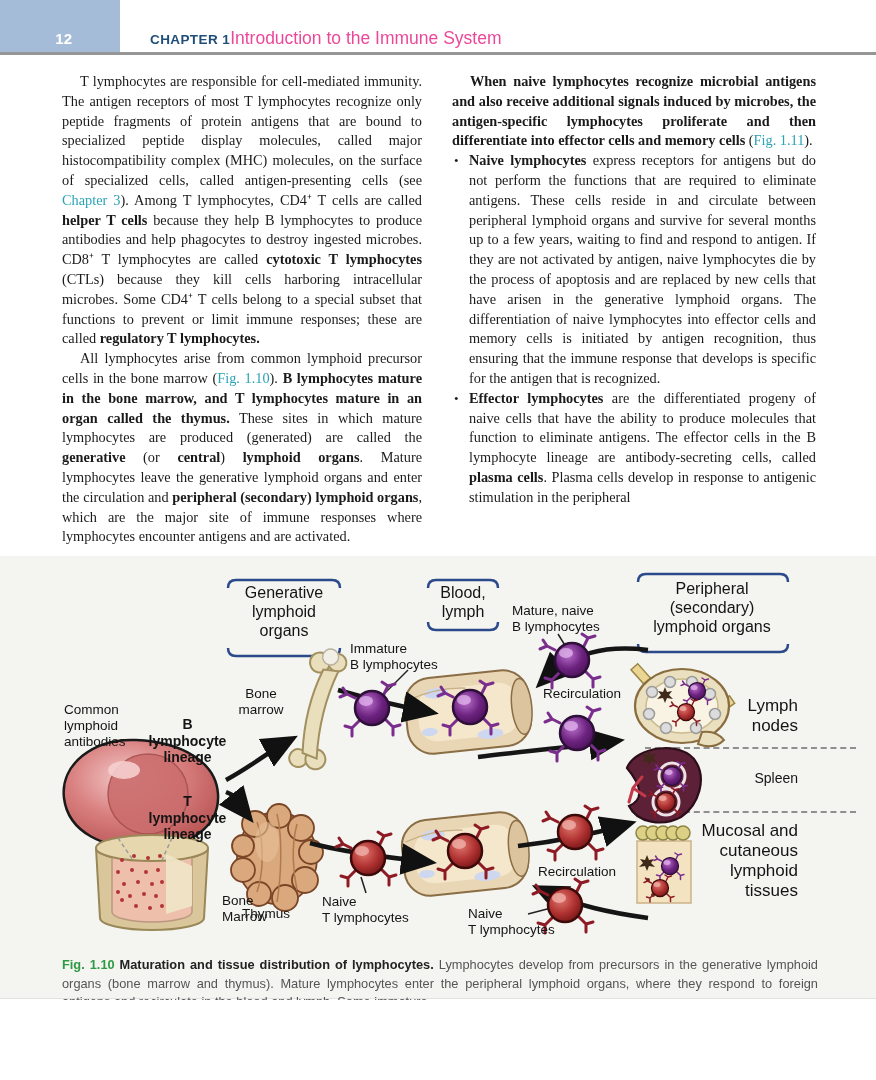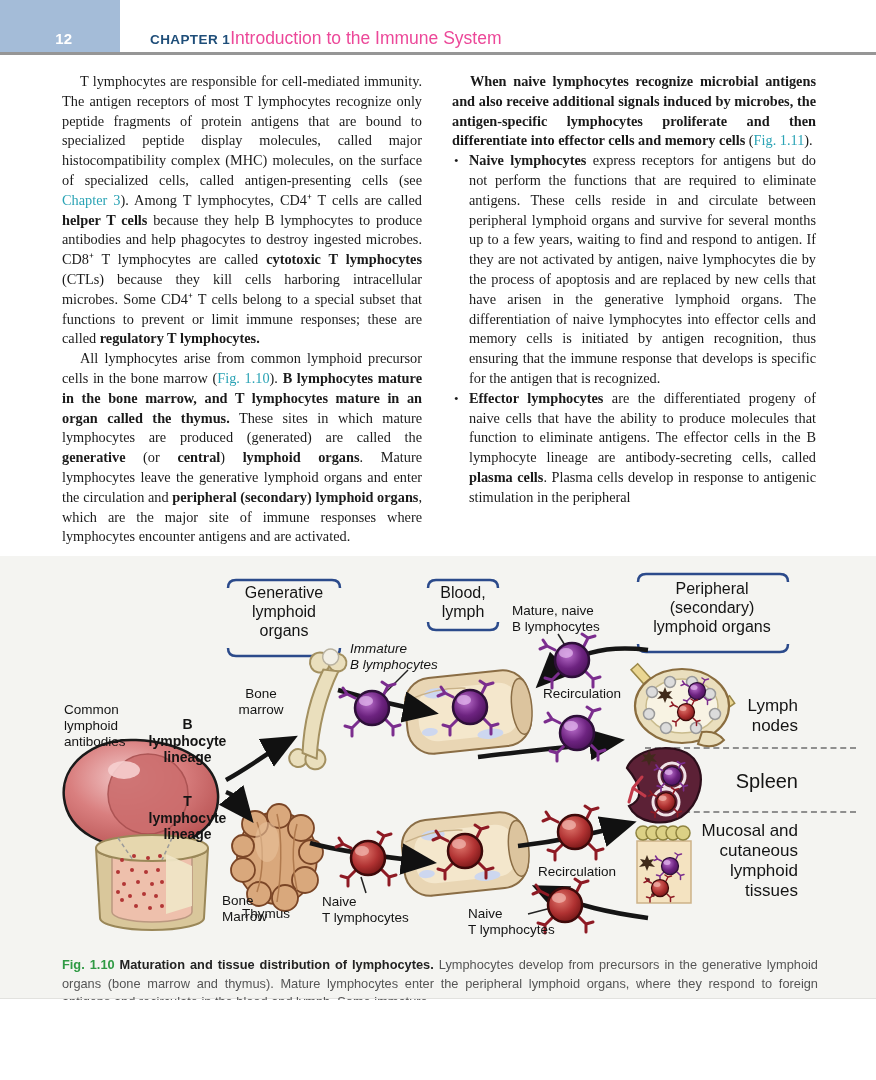--- a/index.html
+++ b/index.html
@@ -292,28 +292,28 @@
 lymphoid
 antibodies</div>
       <div class="fig-label" style="left: 140px; top: 716px; width: 95px; text-align: center; font-size: 14px; font-weight: bold;">B
 lymphocyte
 lineage</div>
       <div class="fig-label" style="left: 140px; top: 793px; width: 95px; text-align: center; font-size: 14px; font-weight: bold;">T
 lymphocyte
 lineage</div>
       <div class="fig-label" style="left: 228px; top: 686px; width: 66px; text-align: center; font-size: 13.5px;">Bone
 marrow</div>
-      <div class="fig-label" style="left: 350px; top: 641px; width: 112px; text-align: left; font-size: 13.5px; font-style: italic;">Immature
+      <div class="fig-label" style="left: 350px; top: 641px; width: 112px; text-align: left; font-size: 13.5px;">Immature
 B lymphocytes</div>
       <div class="fig-label" style="left: 512px; top: 603px; width: 110px; text-align: left; font-size: 13.5px;">Mature, naive
 B lymphocytes</div>
       <div class="fig-label" style="left: 543px; top: 686px; width: 100px; text-align: left; font-size: 13.5px;">Recirculation</div>
       <div class="fig-label" style="left: 680px; top: 696px; width: 118px; text-align: right; font-size: 17px;">Lymph
 nodes</div>
-      <div class="fig-label" style="left: 680px; top: 770px; width: 118px; text-align: right; font-size: 20px;">Spleen</div>
+      <div class="fig-label" style="left: 680px; top: 770px; width: 118px; text-align: right; font-size: 14px;">Spleen</div>
       <div class="fig-label" style="left: 658px; top: 821px; width: 140px; text-align: right; font-size: 17px;">Mucosal and
 cutaneous
 lymphoid
 tissues</div>
       <div class="fig-label" style="left: 222px; top: 893px; width: 70px; text-align: left; font-size: 13.5px;">Bone
 Marrow</div>
       <div class="fig-label" style="left: 242px; top: 906px; width: 64px; text-align: left; font-size: 13.5px;">Thymus</div>
       <div class="fig-label" style="left: 322px; top: 894px; width: 105px; text-align: left; font-size: 13.5px;">Naive
 T lymphocytes</div>
       <div class="fig-label" style="left: 468px; top: 906px; width: 105px; text-align: left; font-size: 13.5px;">Naive

